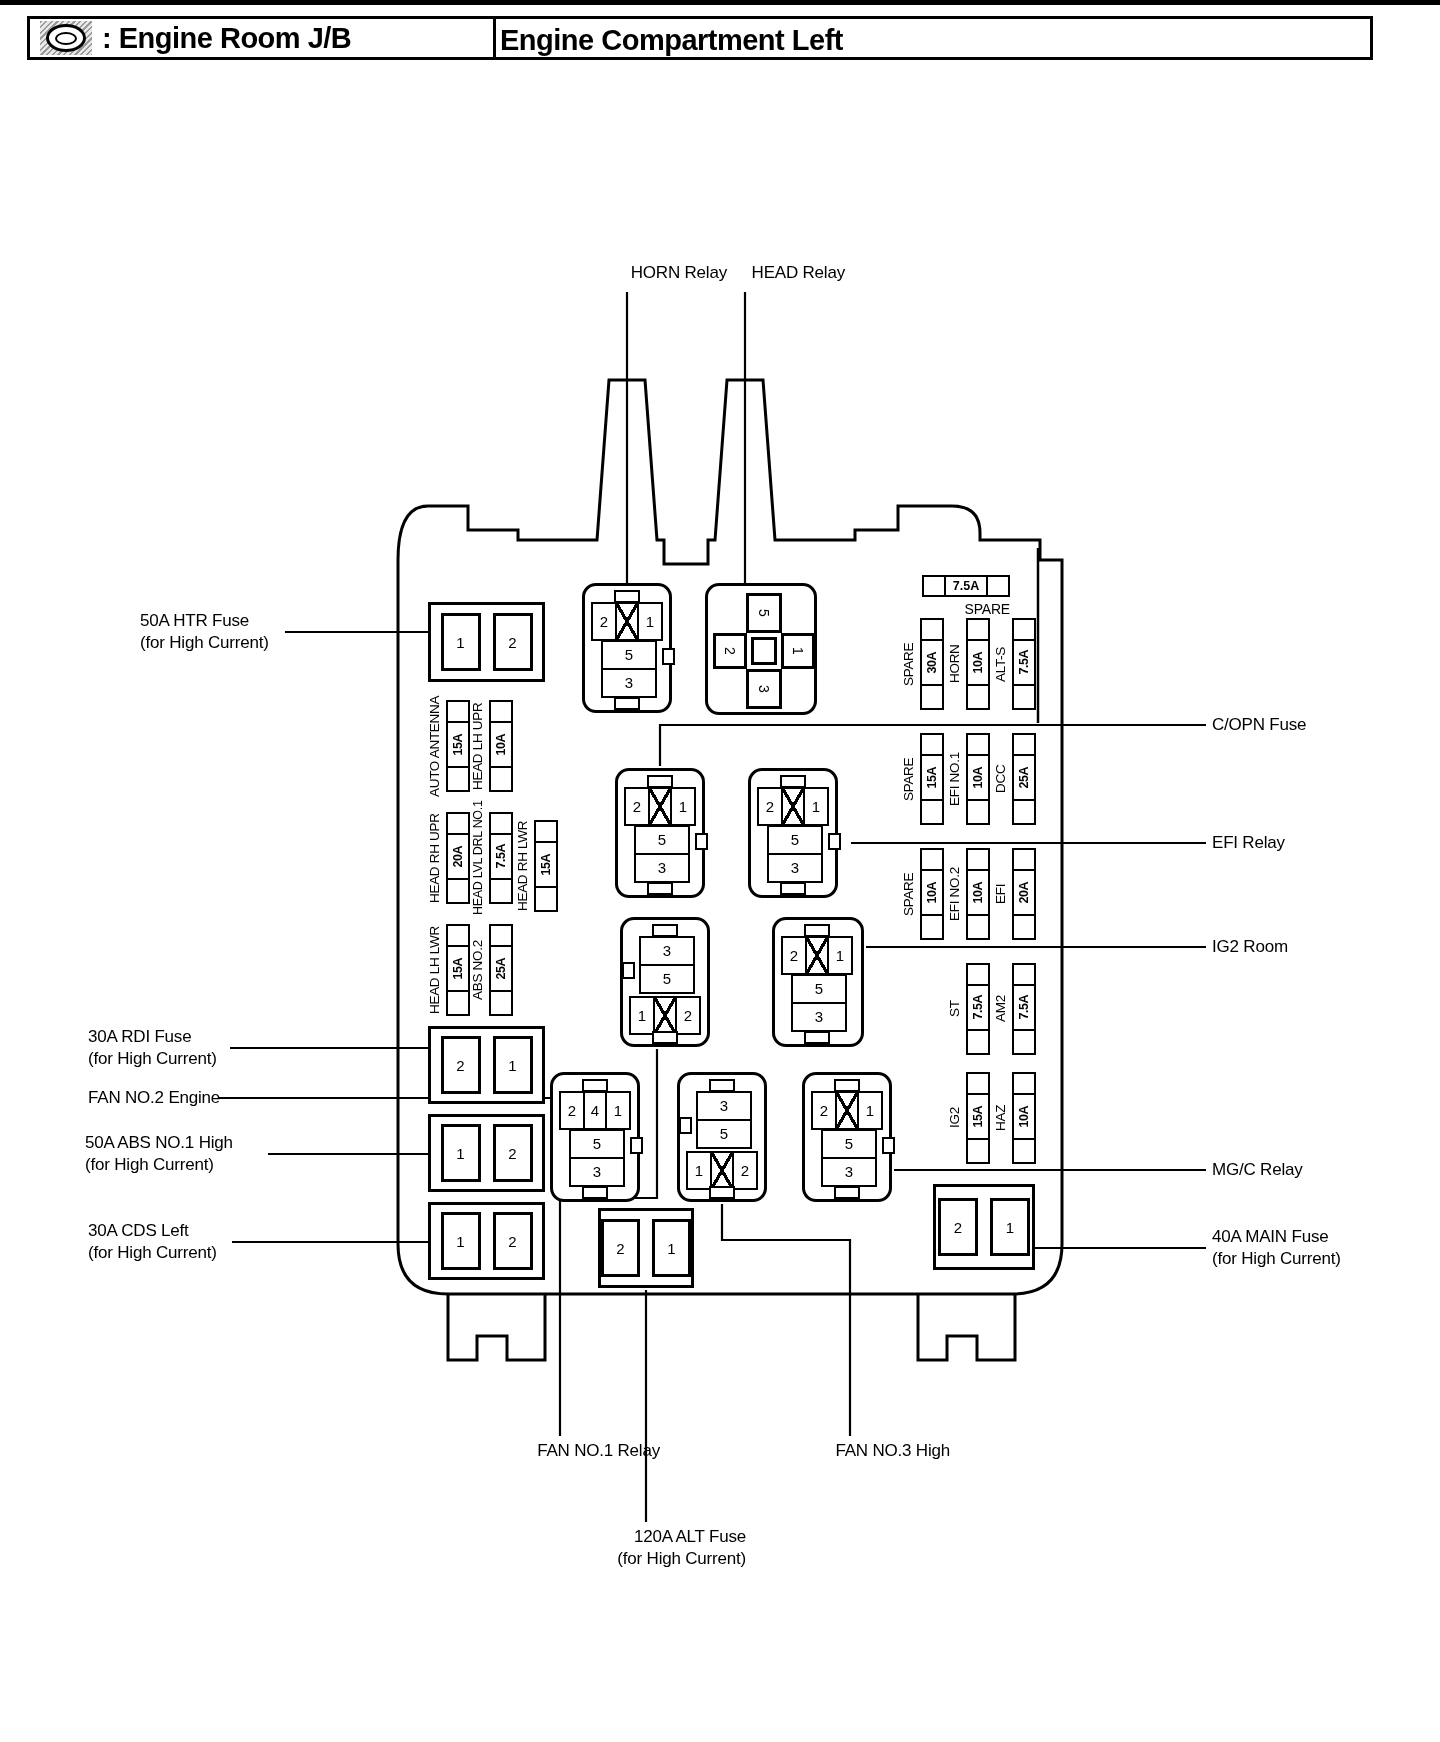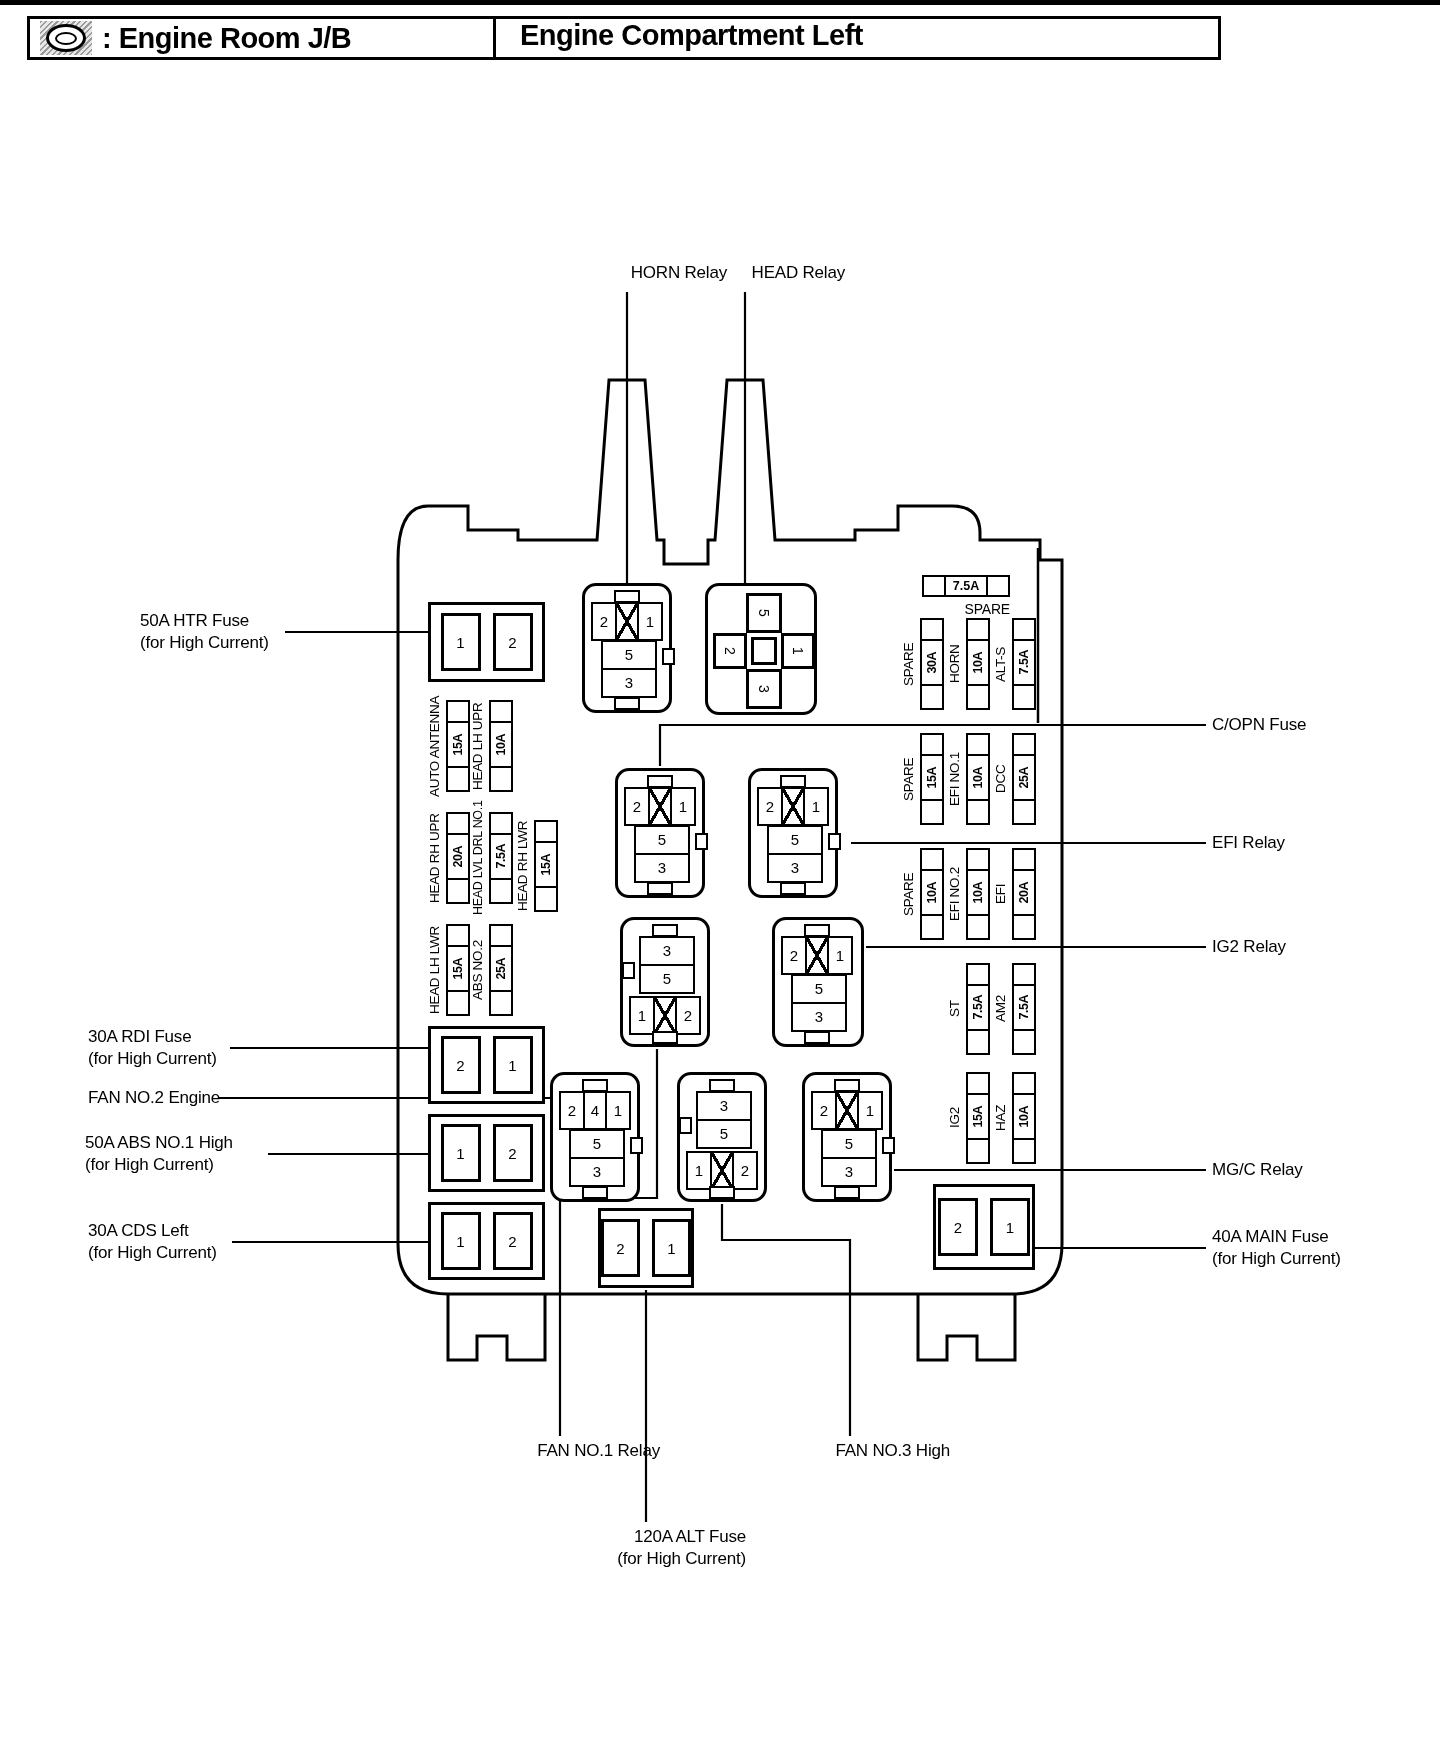--- a/index.html
+++ b/index.html
@@ -1,24 +1,24 @@
 <!DOCTYPE html>
 <html><head>
 <meta charset="utf-8">
 <style>
   html,body{margin:0;padding:0;background:#fff}
   #canvas{position:relative;width:1440px;height:1742px;background:#fff;overflow:hidden;
           font-family:"Liberation Sans", sans-serif;color:#000}
   svg.layer{position:absolute;left:0;top:0;pointer-events:none}
 
   
-  .hdr{position:absolute;left:27px;top:16px;width:1194px;height:44px;border:3px solid #000;
+  .hdr{position:absolute;left:27px;top:16px;width:1346px;height:44px;border:3px solid #000;
        box-sizing:border-box;display:flex;background:#fff}
   .hdr .cellL{width:463px;border-right:3px solid #000;display:flex;align-items:center}
-  .hdr .cellR{flex:1;display:flex;align-items:flex-start;padding-left:24px}
+  .hdr .cellR{flex:1;display:flex;align-items:flex-end;padding-left:4px}
   .hdr .ttl{font-size:29px;font-weight:bold;letter-spacing:-0.5px;white-space:nowrap}
   .ico{width:52px;height:34px;margin-left:10px;margin-right:10px;
        background:repeating-linear-gradient(135deg,#9a9a9a 0 1.5px,#e8e8e8 1.5px 4px);
        display:flex;align-items:center;justify-content:center}
   .ico .o1{width:34px;height:22px;border:3px solid #000;border-radius:50%;background:#fff;
            display:flex;align-items:center;justify-content:center}
   .ico .o2{width:18px;height:9px;border:2px solid #000;border-radius:50%}
 
   
   .lab{position:absolute;font-size:17px;line-height:22px;white-space:nowrap;letter-spacing:-0.2px}
@@ -132,21 +132,21 @@
   <div class="lab" style="left:88px;top:1026px">30A RDI Fuse</div>
   <div class="lab" style="left:88px;top:1048px">(for High Current)</div>
   <div class="lab" style="left:88px;top:1087px">FAN NO.2 Engine</div>
   <div class="lab" style="left:85px;top:1132px">50A ABS NO.1 High</div>
   <div class="lab" style="left:85px;top:1154px">(for High Current)</div>
   <div class="lab" style="left:88px;top:1220px">30A CDS Left</div>
   <div class="lab" style="left:88px;top:1242px">(for High Current)</div>
 
   <div class="lab" style="left:1212px;top:714px">C/OPN Fuse</div>
   <div class="lab" style="left:1212px;top:832px">EFI Relay</div>
-  <div class="lab" style="left:1212px;top:936px">IG2 Relay</div>
+  <div class="lab" style="left:1212px;top:936px">IG2 Room</div>
   <div class="lab" style="left:1212px;top:1159px">MG/C Relay</div>
   <div class="lab" style="left:1212px;top:1226px">40A MAIN Fuse</div>
   <div class="lab" style="left:1212px;top:1248px">(for High Current)</div>
 
   <div class="lab c" style="left:460px;top:1440px;width:200px">FAN NO.1 Relay</div>
   <div class="lab c" style="left:750px;top:1440px;width:200px">FAN NO.3 High</div>
   <div class="lab c" style="left:546px;top:1526px;width:200px">120A ALT Fuse</div>
   <div class="lab c" style="left:546px;top:1548px;width:200px">(for High Current)</div>
 
   <div class="hc" style="left:428px;top:602px;width:117px;height:80px">

